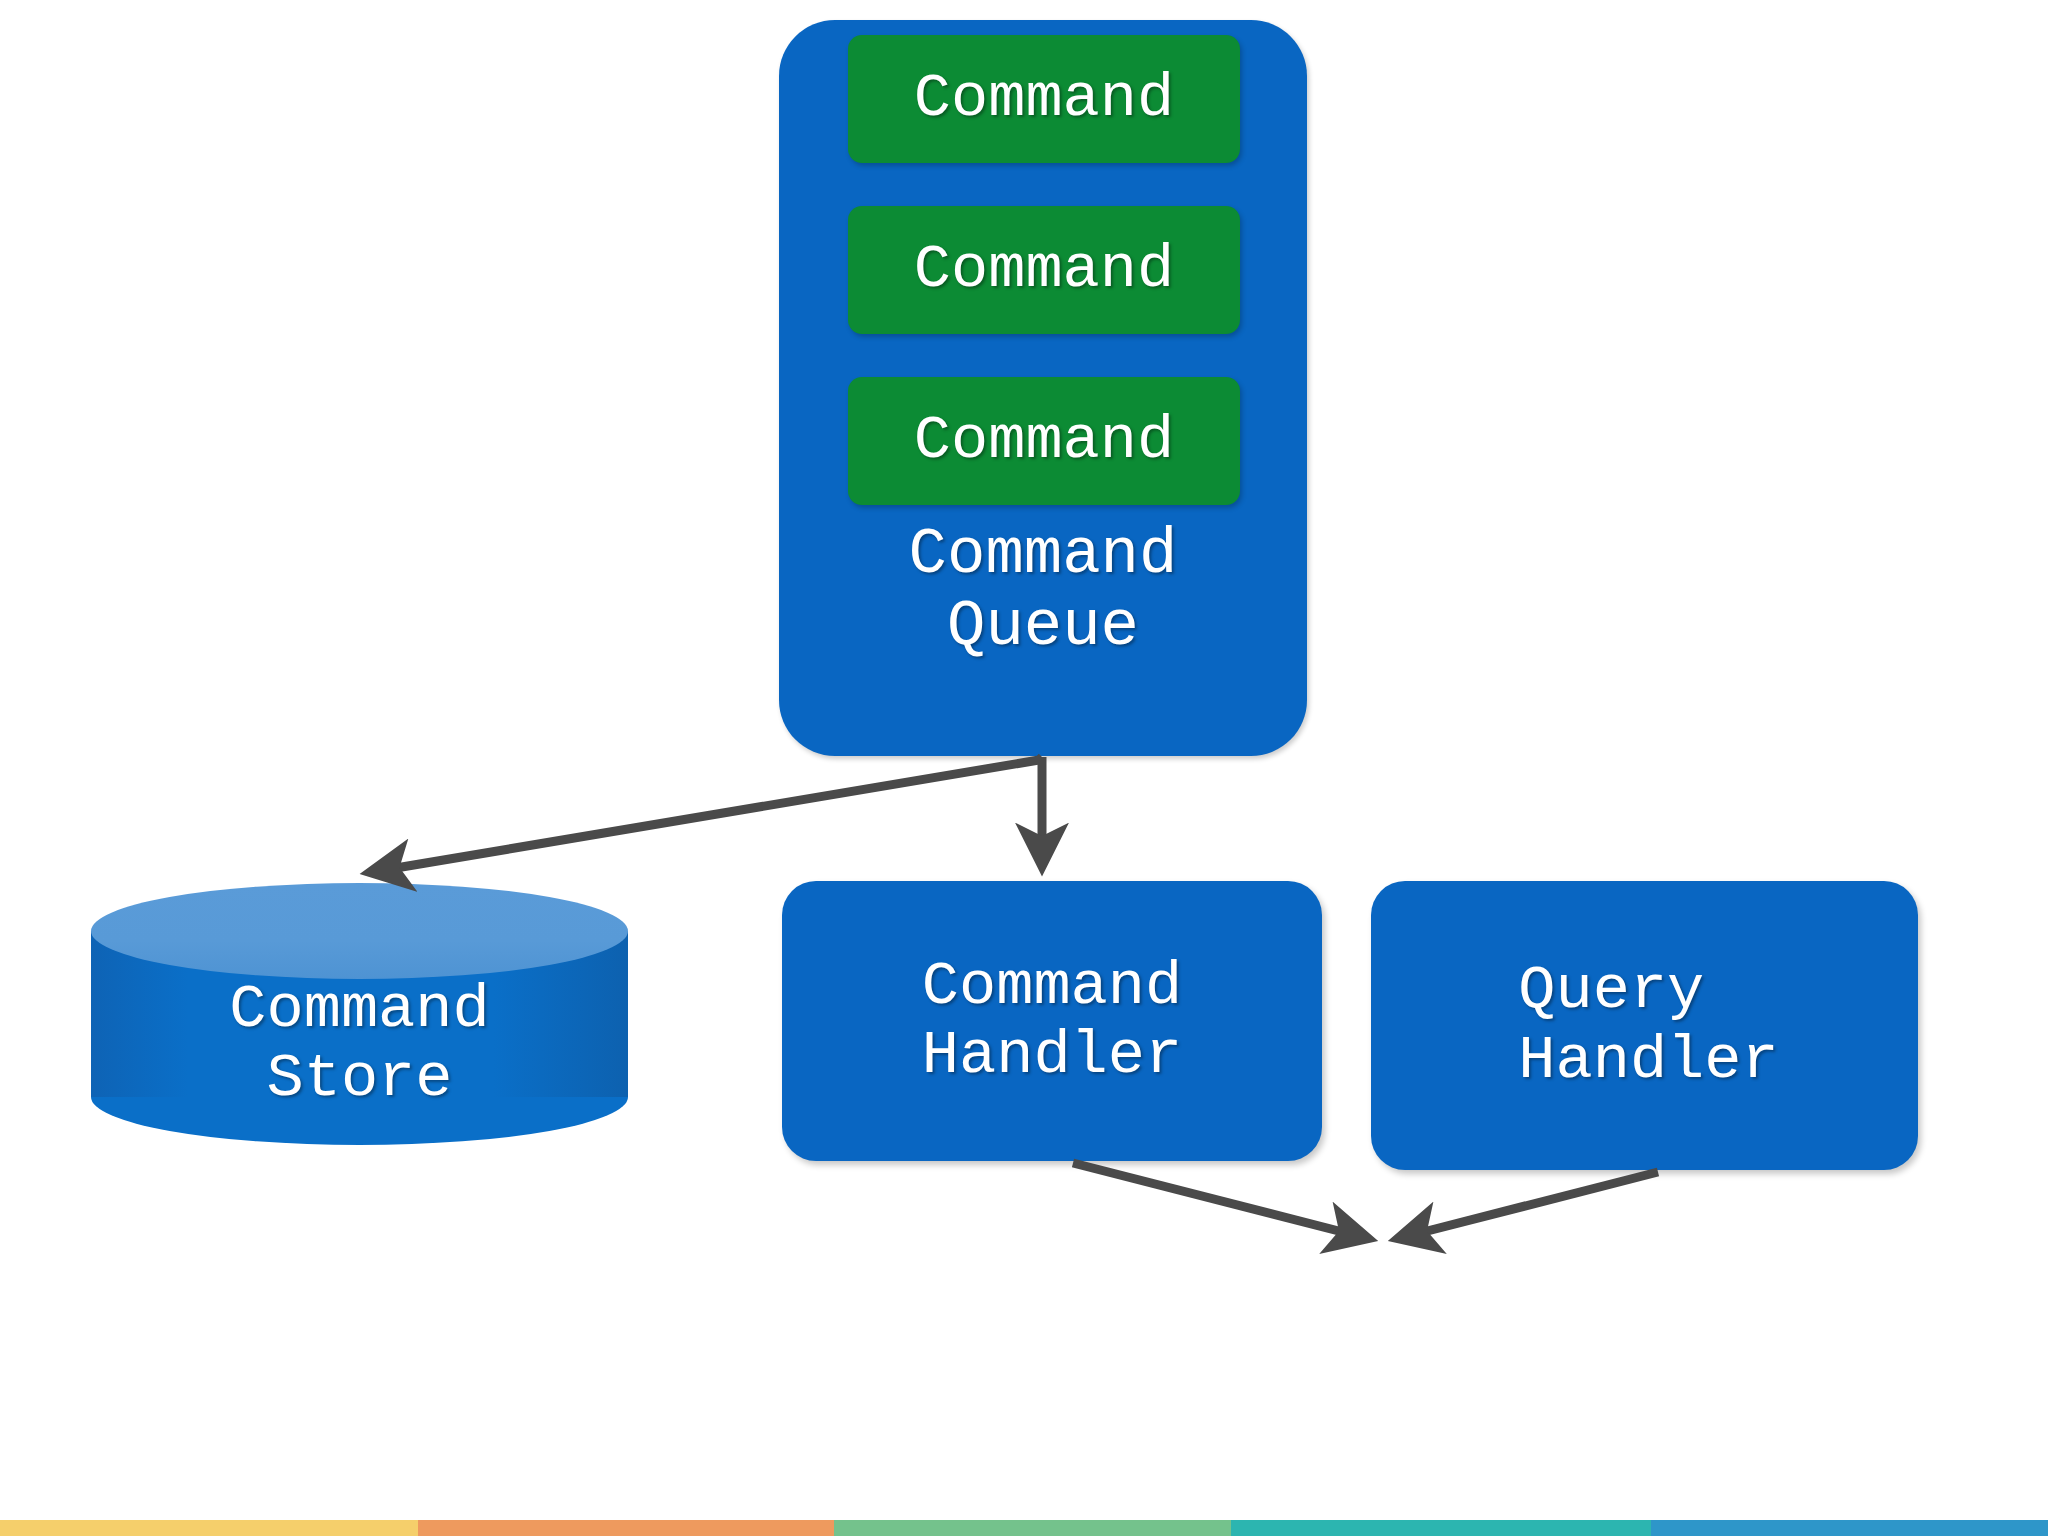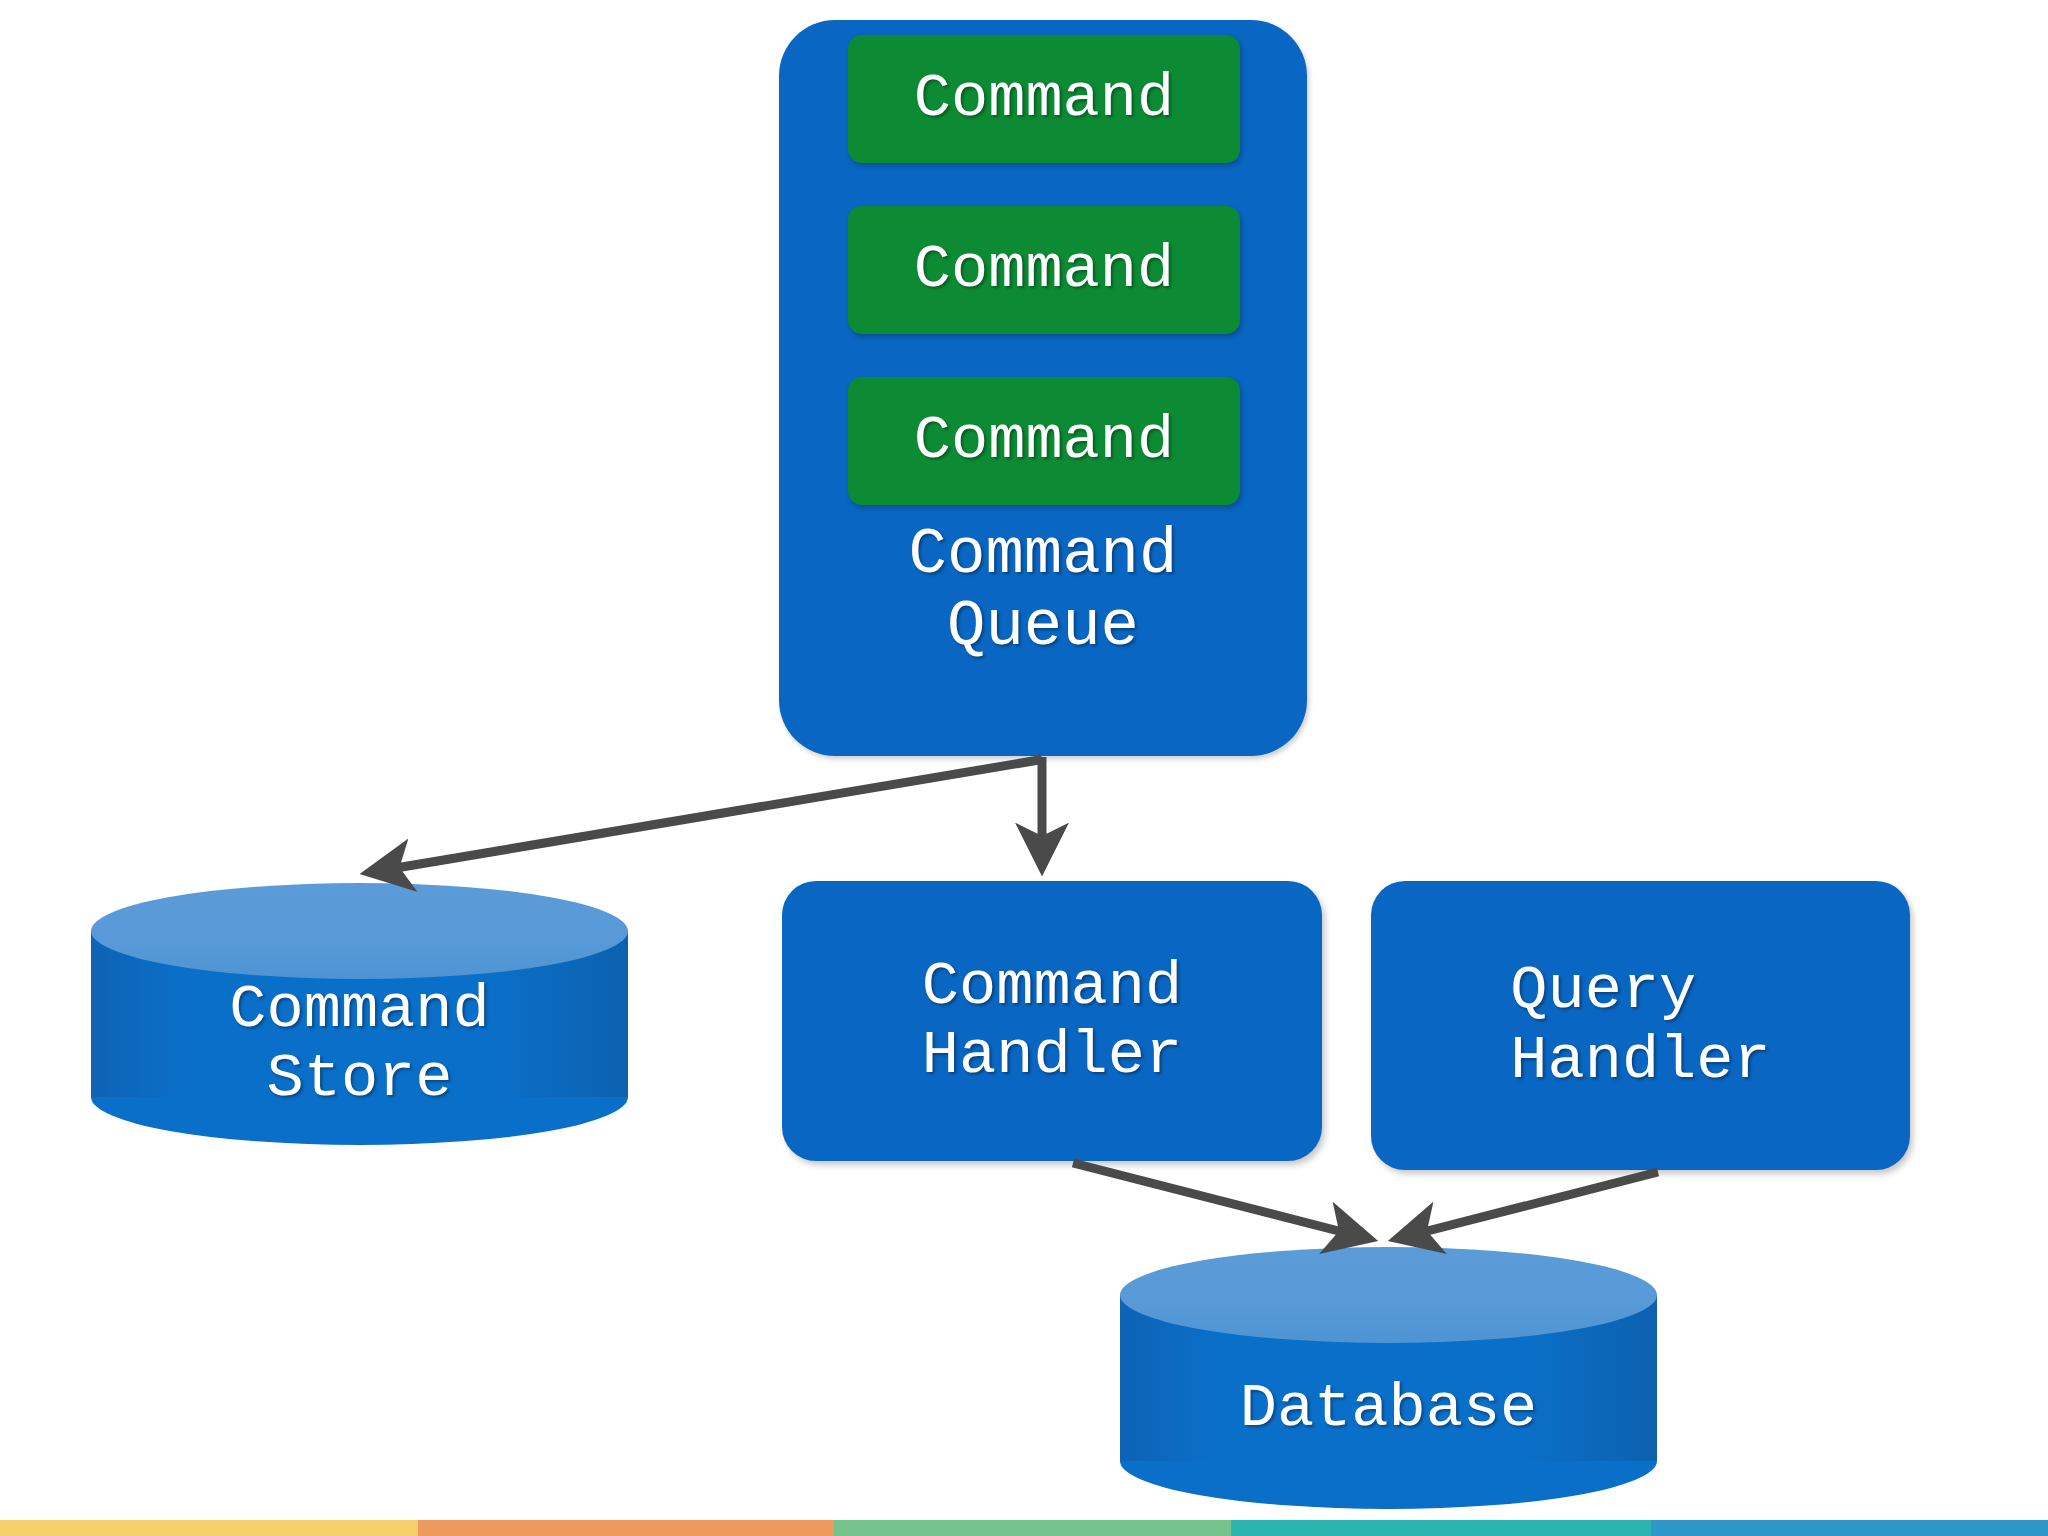--- a/index.html
+++ b/index.html
@@ -87,20 +87,21 @@
     left: 782px;
     top: 881px;
     width: 540px;
     height: 280px;
   }
   #query-handler {
     left: 1371px;
     top: 881px;
     width: 539px;
     height: 289px;
+    padding-left: 8px;
   }
 
   
   .cylinder {
     position: absolute;
   }
   .cyl-body {
     position: absolute;
     left: 0;
     top: 48px;
@@ -229,29 +230,20 @@
     </div>
   </div>
 
   <div class="node" id="query-handler">
     <div class="node-label">
       <span>Query
 Handler</span>
     </div>
   </div>
 
-  <div class="cylinder" id="database">
-    <div class="cyl-shadow"></div>
-    <div class="cyl-bottom"></div>
-    <div class="cyl-body"></div>
-    <div class="cyl-top"></div>
-    <div class="cyl-label">
-      <span>Database</span>
-    </div>
-  </div>
 
   <svg id="arrows" viewBox="0 0 2048 1536">
     <defs>
       <marker id="ah" markerWidth="6" markerHeight="6" refX="4.6" refY="3" orient="auto" markerUnits="strokeWidth">
         <path d="M0,0 L6,3 L0,6 L1.5,3 Z" fill="#4A4A4A"></path>
       </marker>
     </defs>
 
     <path d="M 1042 757 L 1039 760 L 372 872" stroke="#4A4A4A" stroke-width="9" fill="none" marker-end="url(#ah)"></path>
 

